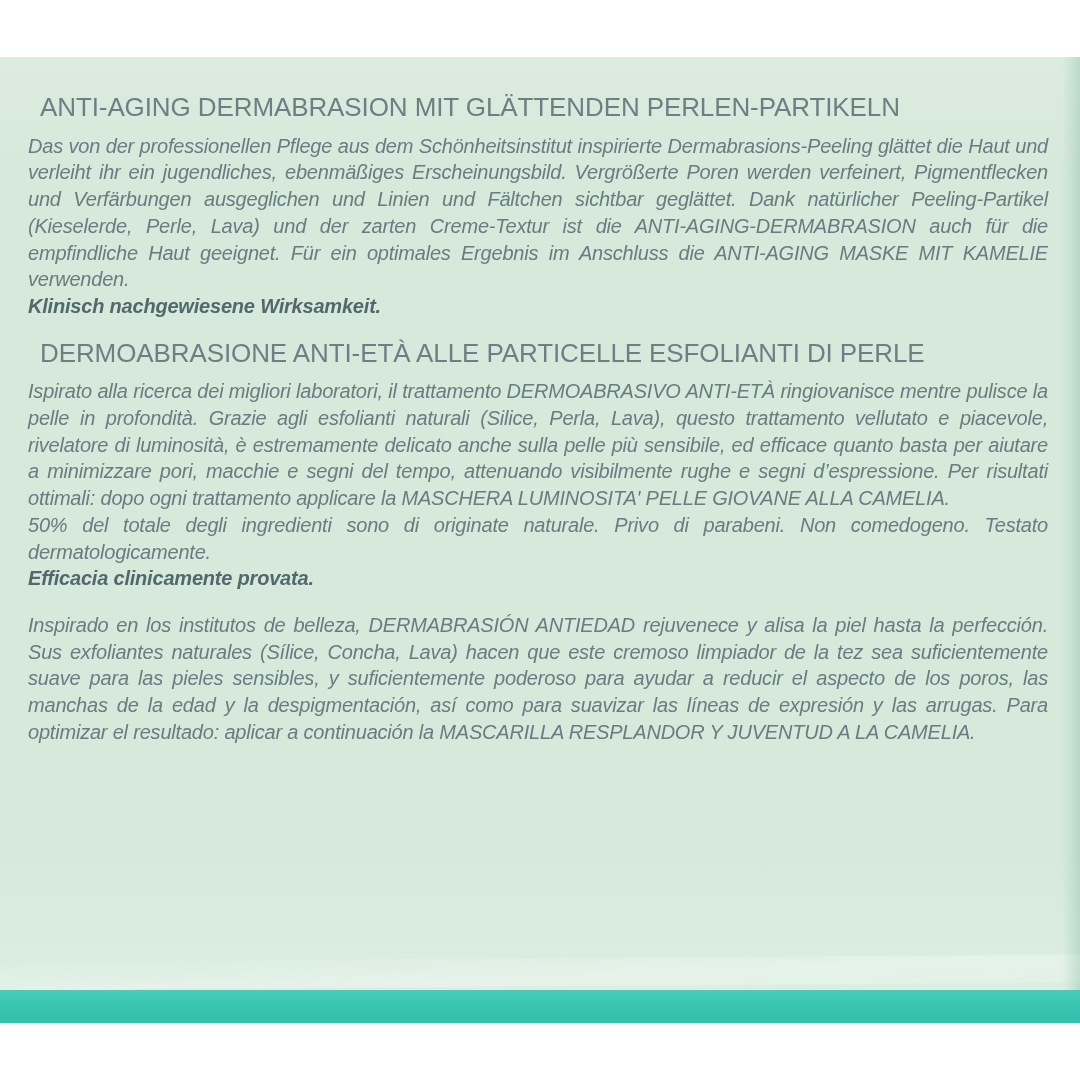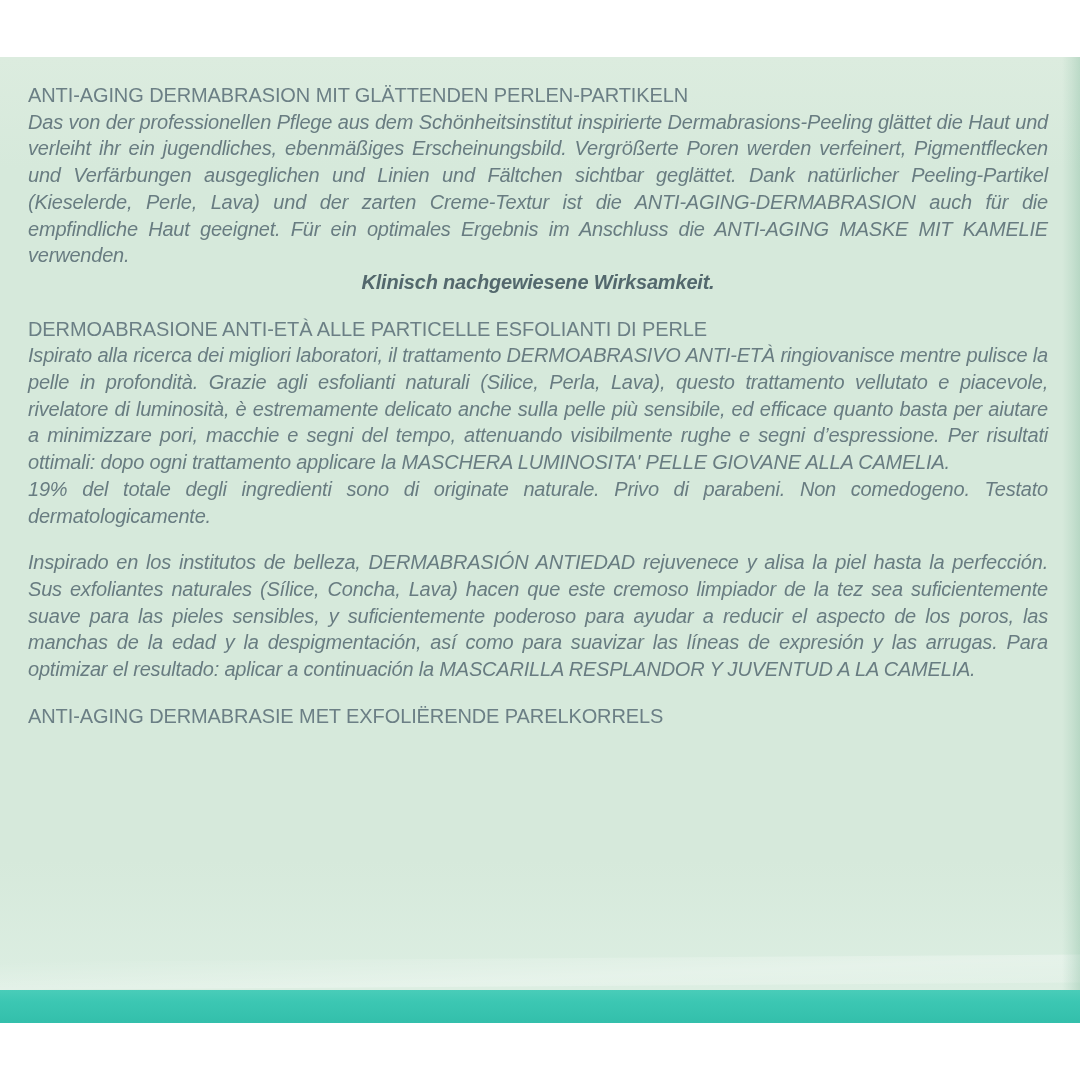--- a/index.html
+++ b/index.html
@@ -53,67 +53,65 @@
     position: absolute;
     top: 990px;
     left: 0;
     width: 1080px;
     height: 33px;
     background: linear-gradient(180deg, #49cdb9 0%, #3cc7b3 35%, #33bfab 100%);
   }
 
   section { margin: 0 0 20px 0; }
   .heading {
-    margin: 0;
-    font-size: 20px;
+    margin: 12px;
+    font-size: 26px;
     line-height: 26.7px;
     font-weight: normal;
     letter-spacing: -0.1px;
     color: var(--heading-color, #6b7f85);
   }
   .body-text, .natural-claim, .clinical-claim {
     margin: 0;
     font-size: 20px;
     line-height: 26.7px;
     letter-spacing: -0.2px;
     text-align: justify;
     color: var(--text-color, #687c81);
     font-style: italic;
   }
   .natural-claim { font-style: italic; }
   .clinical-claim {
     font-weight: bold;
     color: var(--bold-color, #53686d);
-    text-align: center;
+    text-align: left;
   }
 </style>
 </head>
 <body>
 
 <div class="page">
   <div class="panel">
 
     <section>
       <h2 class="heading">ANTI-AGING DERMABRASION MIT GLÄTTENDEN PERLEN-PARTIKELN</h2>
       <p class="body-text">Das von der professionellen Pflege aus dem Schönheitsinstitut inspirierte Dermabrasions-Peeling glättet die Haut und verleiht ihr ein jugendliches, ebenmäßiges Erscheinungsbild. Vergrößerte Poren werden verfeinert, Pigmentflecken und Verfärbungen ausgeglichen und Linien und Fältchen sichtbar geglättet. Dank natürlicher Peeling-Partikel (Kieselerde, Perle, Lava) und der zarten Creme-Textur ist die ANTI-AGING-DERMABRASION auch für die empfindliche Haut geeignet. Für ein optimales Ergebnis im Anschluss die ANTI-AGING MASKE MIT KAMELIE verwenden.</p>
       <p class="clinical-claim">Klinisch nachgewiesene Wirksamkeit.</p>
     </section>
 
     <section>
       <h2 class="heading">DERMOABRASIONE ANTI-ETÀ ALLE PARTICELLE ESFOLIANTI DI PERLE</h2>
       <p class="body-text">Ispirato alla ricerca dei migliori laboratori, il trattamento DERMOABRASIVO ANTI-ETÀ ringiovanisce mentre pulisce la pelle in profondità. Grazie agli esfolianti naturali (Silice, Perla, Lava), questo trattamento vellutato e piacevole, rivelatore di luminosità, è estremamente delicato anche sulla pelle più sensibile, ed efficace quanto basta per aiutare a minimizzare pori, macchie e segni del tempo, attenuando visibilmente rughe e segni d’espressione. Per risultati ottimali: dopo ogni trattamento applicare la MASCHERA LUMINOSITA' PELLE GIOVANE ALLA CAMELIA.</p>
-      <p class="natural-claim">19% del totale degli ingredienti sono di originate naturale. Privo di parabeni. Non comedogeno. Testato dermatologicamente.</p>
+      <p class="natural-claim">50% del totale degli ingredienti sono di originate naturale. Privo di parabeni. Non comedogeno. Testato dermatologicamente.</p>
+      <p class="clinical-claim">Efficacia clinicamente provata.</p>
     </section>
 
     <section>
       <p class="body-text">Inspirado en los institutos de belleza, DERMABRASIÓN ANTIEDAD rejuvenece y alisa la piel hasta la perfección. Sus exfoliantes naturales (Sílice, Concha, Lava) hacen que este cremoso limpiador de la tez sea suficientemente suave para las pieles sensibles, y suficientemente poderoso para ayudar a reducir el aspecto de los poros, las manchas de la edad y la despigmentación, así como para suavizar las líneas de expresión y las arrugas. Para optimizar el resultado: aplicar a continuación la MASCARILLA RESPLANDOR Y JUVENTUD A LA CAMELIA.</p>
     </section>
 
-    <section>
-      <h2 class="heading">ANTI-AGING DERMABRASIE MET EXFOLIËRENDE PARELKORRELS</h2>
-    </section>
 
     <div class="crease"></div>
     <div class="edge-shade"></div>
   </div>
 
   <div class="band"></div>
 </div>
 
 </body></html>

